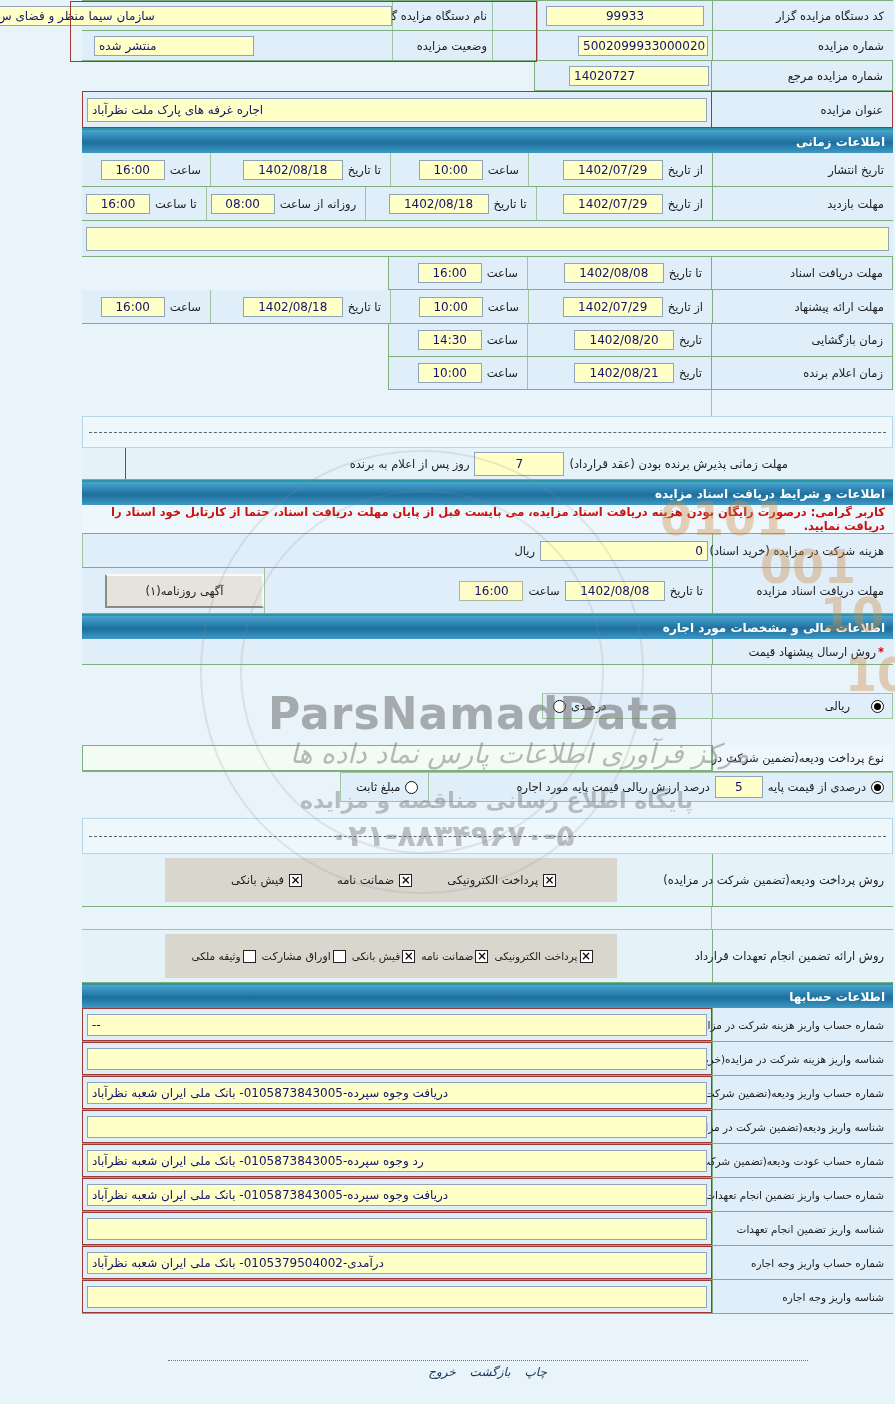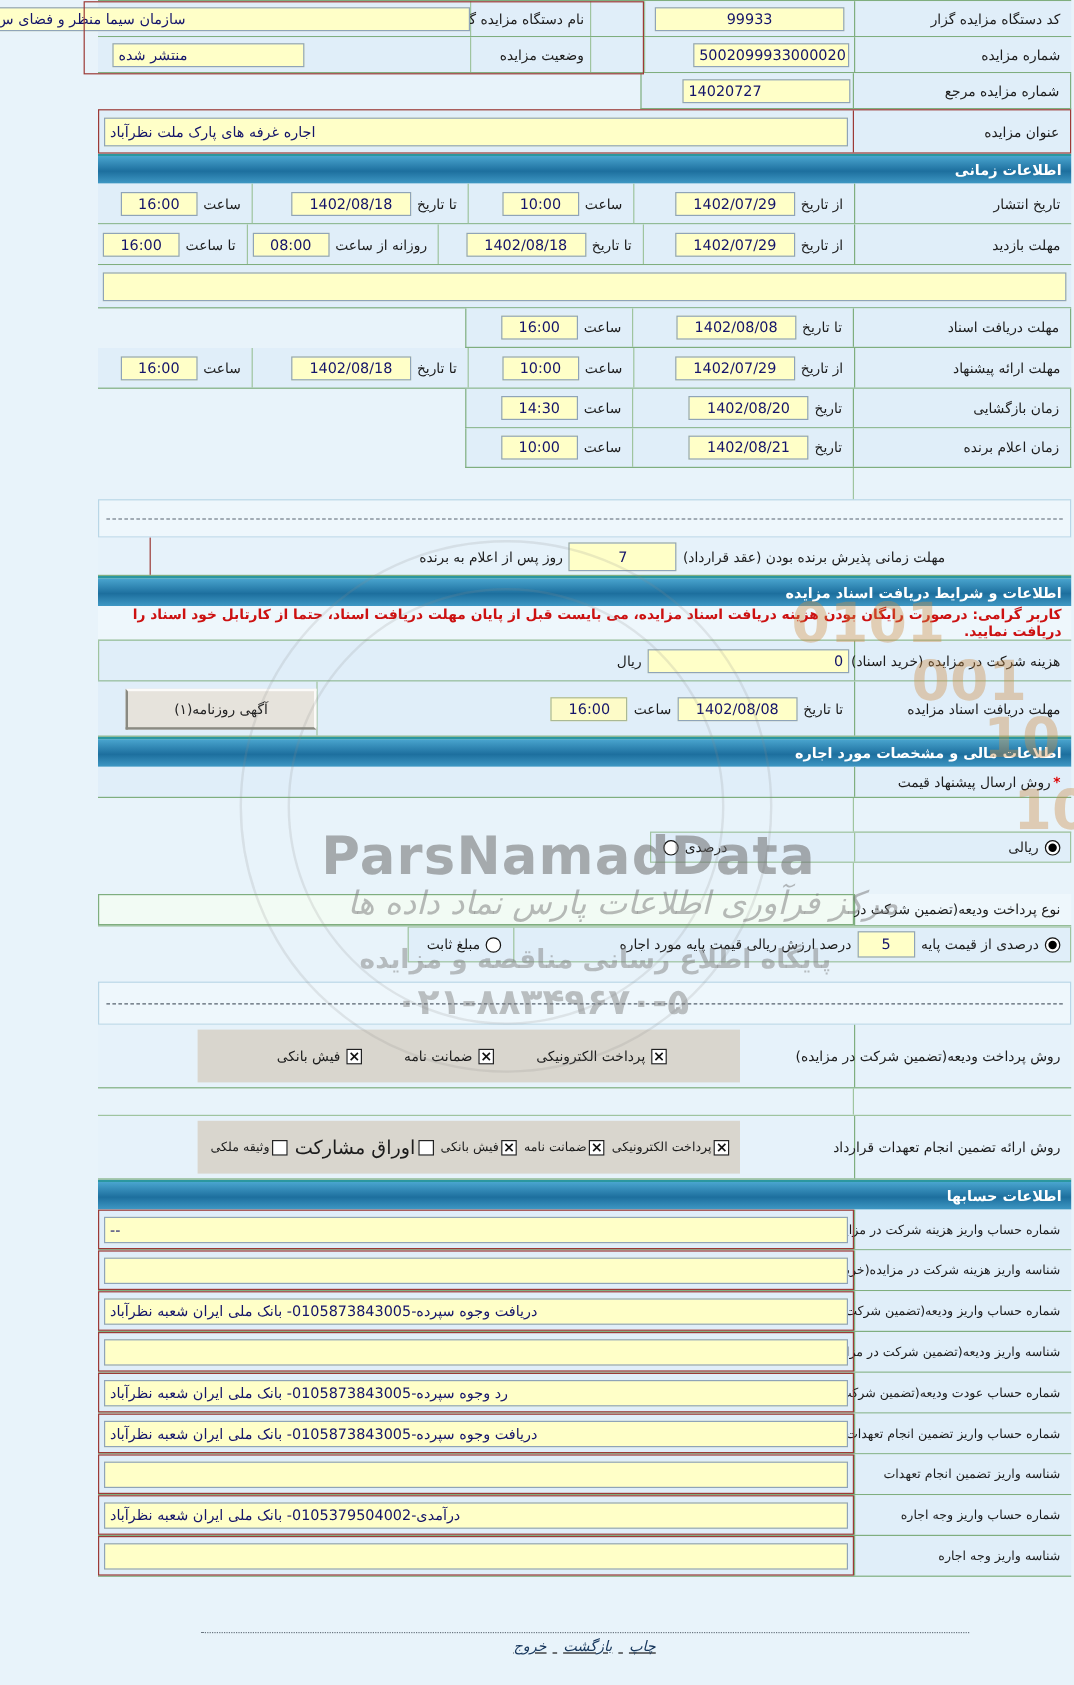--- a/index.html
+++ b/index.html
@@ -49,21 +49,21 @@
   .redline{position:absolute;width:0;border-right:1px solid #9c3a36;}
   
   .wm{position:absolute;inset:0;pointer-events:none;z-index:6;}
   .wm-circle{position:absolute;border:2px solid rgba(140,140,140,0.18);border-radius:50%;}
   .wm-brand{position:absolute;left:268px;top:688px;font-size:44px;font-weight:bold;color:rgba(110,110,110,0.55);
             letter-spacing:1px;direction:ltr;}
   .wm-fa1{position:absolute;left:290px;top:738px;font-size:27px;font-style:italic;color:rgba(120,120,120,0.5);}
   .wm-fa2{position:absolute;left:300px;top:788px;font-size:22px;font-weight:bold;color:rgba(125,125,125,0.48);}
   .wm-phone{position:absolute;left:330px;top:818px;font-size:30px;font-weight:bold;color:rgba(120,120,120,0.45);direction:ltr;}
   .wm-digit{position:absolute;font-size:46px;font-weight:bold;color:rgba(206,140,66,0.38);direction:ltr;}
-  .footer{margin-top:46px;display:flex;justify-content:center;text-decoration:underline;}
+  .footer{margin-top:46px;display:flex;justify-content:center;}
   .footer-inner{width:640px;border-top:1px dotted #6a7680;padding-top:4px;text-align:center;}
   .flink{color:#16365c;font-size:12px;font-style:italic;margin:0 5px;cursor:pointer;text-decoration:none;}
   .asterisk{color:#d00;font-weight:bold;padding-left:2px;}
 </style>
 </head>
 <body>
 
 <div class="main">
 
   <div style="position:relative;border-top:1px solid #7fae7f;">
@@ -309,21 +309,21 @@
     <div class="fill" style="height:100%;border-right:0;"></div>
   </div>
 
   <div class="row clear" style="height:28px;">
     <div style="width:181px;height:100%;border-left:1px solid #9fc49f;border-bottom:1px solid #9fc49f;"></div>
     <div class="fill"></div>
   </div>
 
   <div class="row clear" style="height:26px;">
     <div class="seg" style="width:351px;border:1px solid #9fc49f;">
-      <div style="width:180px;display:flex;align-items:center;padding-right:8px;border-left:1px solid #9fc49f;height:100%;box-sizing:border-box;">
+      <div style="width:180px;display:flex;align-items:center;padding-right:8px;border-left:1px solid #9fc49f;height:100%;box-sizing:border-box;gap:16px;">
         <span class="radio on"></span>
         <span class="glabel">ریالی</span>
       </div>
       <div style="flex:1;display:flex;align-items:center;justify-content:flex-end;padding-left:10px;">
         <span class="glabel">درصدی</span>
         <span class="radio"></span>
       </div>
     </div>
     <div class="fill"></div>
   </div>
@@ -402,21 +402,21 @@
         <div class="optitem">
           <span class="cb on"></span>
           <span class="glabel" style="font-size:10.5px;padding:0 2px;">ضمانت نامه</span>
         </div>
         <div class="optitem">
           <span class="cb on"></span>
           <span class="glabel" style="font-size:10.5px;padding:0 2px;">فیش بانکی</span>
         </div>
         <div class="optitem">
           <span class="cb"></span>
-          <span class="glabel" style="font-size:16px;padding:0 2px;">اوراق مشارکت</span>
+          <span class="glabel" style="font-size:11px;padding:0 2px;">اوراق مشارکت</span>
         </div>
         <div class="optitem">
           <span class="cb"></span>
           <span class="glabel" style="font-size:10.5px;padding:0 2px;">وثیقه ملکی</span>
         </div>
       </div>
     </div>
   </div>
 
   <div class="hdr">اطلاعات حسابها</div>

